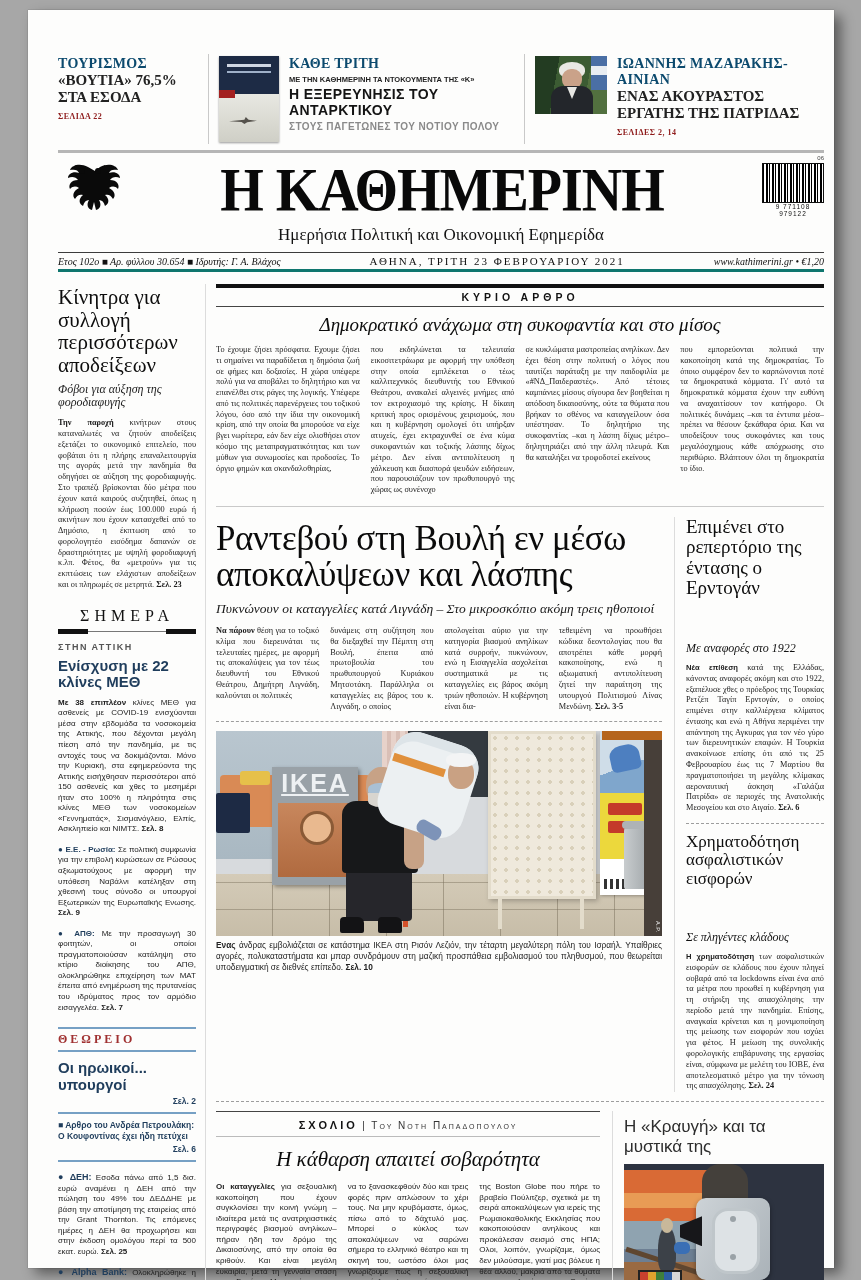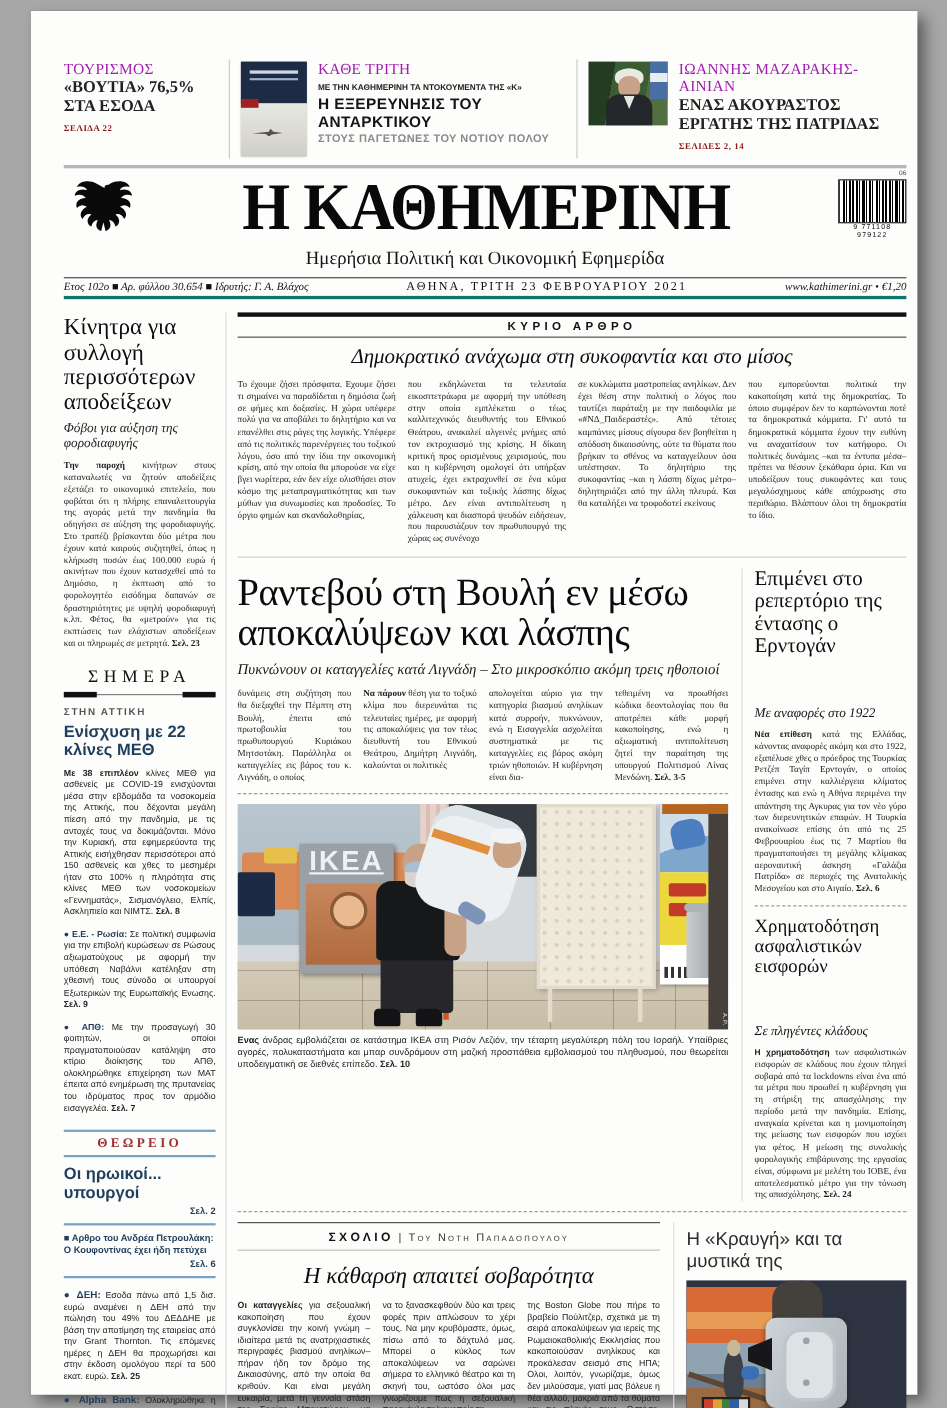--- a/index.html
+++ b/index.html
@@ -6,21 +6,21 @@
   body{width:861px;height:1280px;background:#a7a7a7;font-family:"Liberation Serif",serif;color:#111;overflow:hidden;position:relative;}
   .page{position:absolute;left:28px;top:10px;width:806px;height:1258px;background:#fdfdfc;
         box-shadow:7px 6px 12px rgba(0,0,0,.45),0 0 1px rgba(0,0,0,.4);box-sizing:border-box;
         padding:44px 10px 0 30px;}
   .sans{font-family:"Liberation Sans",sans-serif;}
 
   
   .promos{display:flex;align-items:stretch;height:90px;border-bottom:3px solid #b6b6b6;padding-bottom:6px;}
   .promo{box-sizing:border-box;padding:2px 10px 0 10px;}
   .promo+.promo{border-left:1px solid #c9c9c9;}
-  .p-kicker{color:#a21caf;font-weight:normal;font-size:14px;letter-spacing:.3px;}
+  .p-kicker{color:#0c4a6e;font-weight:bold;font-size:14px;letter-spacing:.3px;}
   .p-line{font-weight:bold;font-size:15px;color:#222;line-height:1.15;}
   .p-ref{color:#8e1b1b;font-weight:bold;font-size:8px;margin-top:5px;letter-spacing:.5px;}
   .promo-left{width:150px;padding-left:0;}
   .promo-center{flex:1;display:flex;gap:10px;}
   .promo-right{width:300px;display:flex;gap:10px;}
   .bookcover{width:60px;height:86px;position:relative;background:#d9d9d4;flex:0 0 auto;box-shadow:0 1px 2px rgba(0,0,0,.4);}
   .bookcover .bc-top{position:absolute;left:0;top:0;right:0;height:38px;background:#1d2b45;}
   .bookcover .bc-l1,.bookcover .bc-l2{position:absolute;left:8px;right:8px;height:3px;background:#cfd6e2;}
   .bookcover .bc-l1{top:8px;} .bookcover .bc-l2{top:15px;height:2px;background:#9fb0c8;}
   .bookcover .bc-photo{position:absolute;left:0;top:38px;right:0;bottom:0;background:linear-gradient(#e8e8e2,#cfcfc6);}
@@ -61,21 +61,21 @@
   .body-sans{font-family:"Liberation Sans",sans-serif;font-size:8px;line-height:1.32;text-align:justify;color:#222;}
   b.pageref{white-space:nowrap;}
   .simera-head{text-align:center;font-size:16px;letter-spacing:5px;margin:16px 0 0;color:#111;}
   .simera-rule{position:relative;height:6px;border-bottom:1px solid #777;margin-bottom:10px;}
   .simera-rule::before,.simera-rule::after{content:"";position:absolute;bottom:-3px;width:30px;height:5px;background:#111;}
   .simera-rule::before{left:0;} .simera-rule::after{right:0;}
   .kicker{font-family:"Liberation Sans",sans-serif;font-size:9px;letter-spacing:1.5px;color:#555;margin:6px 0 6px;font-weight:bold;}
   .sb-navy-head{font-family:"Liberation Sans",sans-serif;font-weight:bold;font-size:15px;line-height:1.1;color:#1f3d5c;margin-bottom:7px;}
   .sb-item{margin-top:10px;}
   .navy{color:#1f3d5c;}
-  .theoreio-head{color:#a03131;text-align:center;font-weight:bold;font-size:12px;letter-spacing:3px;border-top:2px solid #76a0c4;border-bottom:2px solid #76a0c4;padding:3px 0;margin:14px 0 8px;}
+  .theoreio-head{color:#a03131;text-align:left;font-weight:bold;font-size:12px;letter-spacing:3px;border-top:2px solid #76a0c4;border-bottom:2px solid #76a0c4;padding:3px 0;margin:14px 0 8px;}
   .th-title{font-family:"Liberation Sans",sans-serif;font-weight:bold;font-size:15px;line-height:1.12;color:#1f3d5c;}
   .th-page{font-family:"Liberation Sans",sans-serif;font-weight:bold;font-size:8.5px;color:#1f3d5c;text-align:right;margin:2px 0 4px;}
   .th-rule{border-top:2px solid #76a0c4;margin:6px 0;}
   .th-b{font-family:"Liberation Sans",sans-serif;font-weight:bold;font-size:8.5px;line-height:1.3;color:#1f3d5c;}
 
   
   .kyrio{border-top:4px solid #111;padding-top:3px;}
   .kyrio-label{text-align:center;font-family:"Liberation Sans",sans-serif;font-weight:bold;font-size:10.5px;letter-spacing:4px;color:#111;padding-bottom:3px;border-bottom:1px solid #444;}
   .kyrio-head{text-align:center;font-style:italic;font-size:19px;margin:7px 0 9px;color:#0c0c0c;}
   .cols4{display:flex;gap:11px;}
@@ -285,22 +285,22 @@
           <p class="col body-serif" style="margin:0">σε κυκλώματα μαστροπείας ανηλίκων. Δεν έχει θέση στην πολιτική ο λόγος που ταυτίζει παράταξη με την παιδοφιλία με «#ΝΔ_Παιδεραστές». Από τέτοιες καμπάνιες μίσους σίγουρα δεν βοηθείται η απόδοση δικαιοσύνης, ούτε τα θύματα που βρήκαν το σθένος να καταγγείλουν όσα υπέστησαν. Το δηλητήριο της συκοφαντίας –και η λάσπη δίχως μέτρο– δηλητηριάζει από την άλλη πλευρά. Και θα καταλήξει να τροφοδοτεί εκείνους</p>
           <p class="col body-serif" style="margin:0">που εμπορεύονται πολιτικά την κακοποίηση κατά της δημοκρατίας. Το όποιο συμφέρον δεν το καρπώνονται ποτέ τα δημοκρατικά κόμματα. Γι' αυτό τα δημοκρατικά κόμματα έχουν την ευθύνη να αναχαιτίσουν τον κατήφορο. Οι πολιτικές δυνάμεις –και τα έντυπα μέσα– πρέπει να θέσουν ξεκάθαρα όρια. Και να υποδείξουν τους συκοφάντες και τους μεγαλόσχημους κάθε απόχρωσης στο περιθώριο. Βλάπτουν όλοι τη δημοκρατία το ίδιο.</p>
         </div>
       </div>
 
       <div class="upper">
         <div>
           <div class="main-head">Ραντεβού στη Βουλή εν μέσω αποκαλύψεων και λάσπης</div>
           <div class="main-sub">Πυκνώνουν οι καταγγελίες κατά Λιγνάδη – Στο μικροσκόπιο ακόμη τρεις ηθοποιοί</div>
           <div class="cols4">
+            <p class="col body-serif" style="margin:0"><b>Να πάρουν</b> <span>θέση για το τοξικό κλίμα που διερευνάται τις τελευταίες ημέρες, με αφορμή τις αποκαλύψεις για τον τέως διευθυντή του Εθνικού Θεάτρου, Δημήτρη Λιγνάδη, καλούνται οι πολιτικές</span></p>
             <p class="col body-serif" style="margin:0">δυνάμεις στη συζήτηση που θα διεξαχθεί την Πέμπτη στη Βουλή, έπειτα από πρωτοβουλία του πρωθυπουργού Κυριάκου Μητσοτάκη. Παράλληλα οι καταγγελίες εις βάρος του κ. Λιγνάδη, ο οποίος</p>
-            <p class="col body-serif" style="margin:0"><b>Να πάρουν</b> <span>θέση για το τοξικό κλίμα που διερευνάται τις τελευταίες ημέρες, με αφορμή τις αποκαλύψεις για τον τέως διευθυντή του Εθνικού Θεάτρου, Δημήτρη Λιγνάδη, καλούνται οι πολιτικές</span></p>
             <p class="col body-serif" style="margin:0">απολογείται αύριο για την κατηγορία βιασμού ανηλίκων κατά συρροήν, πυκνώνουν, ενώ η Εισαγγελία ασχολείται συστηματικά με τις καταγγελίες εις βάρος ακόμη τριών ηθοποιών. Η κυβέρνηση είναι δια-</p>
             <p class="col body-serif" style="margin:0"><span>τεθειμένη να προωθήσει κώδικα δεοντολογίας που θα αποτρέπει κάθε μορφή κακοποίησης, ενώ η αξιωματική αντιπολίτευση ζητεί την παραίτηση της υπουργού Πολιτισμού Λίνας Μενδώνη.</span> <b class="pageref">Σελ. 3-5</b></p>
           </div>
 
           <div class="dashes"></div>
 
           <div class="photo-ikea">
             <div class="ik-bedroom"></div>
             <div class="ik-bed"></div>
               <div class="ik-pill1"></div>

